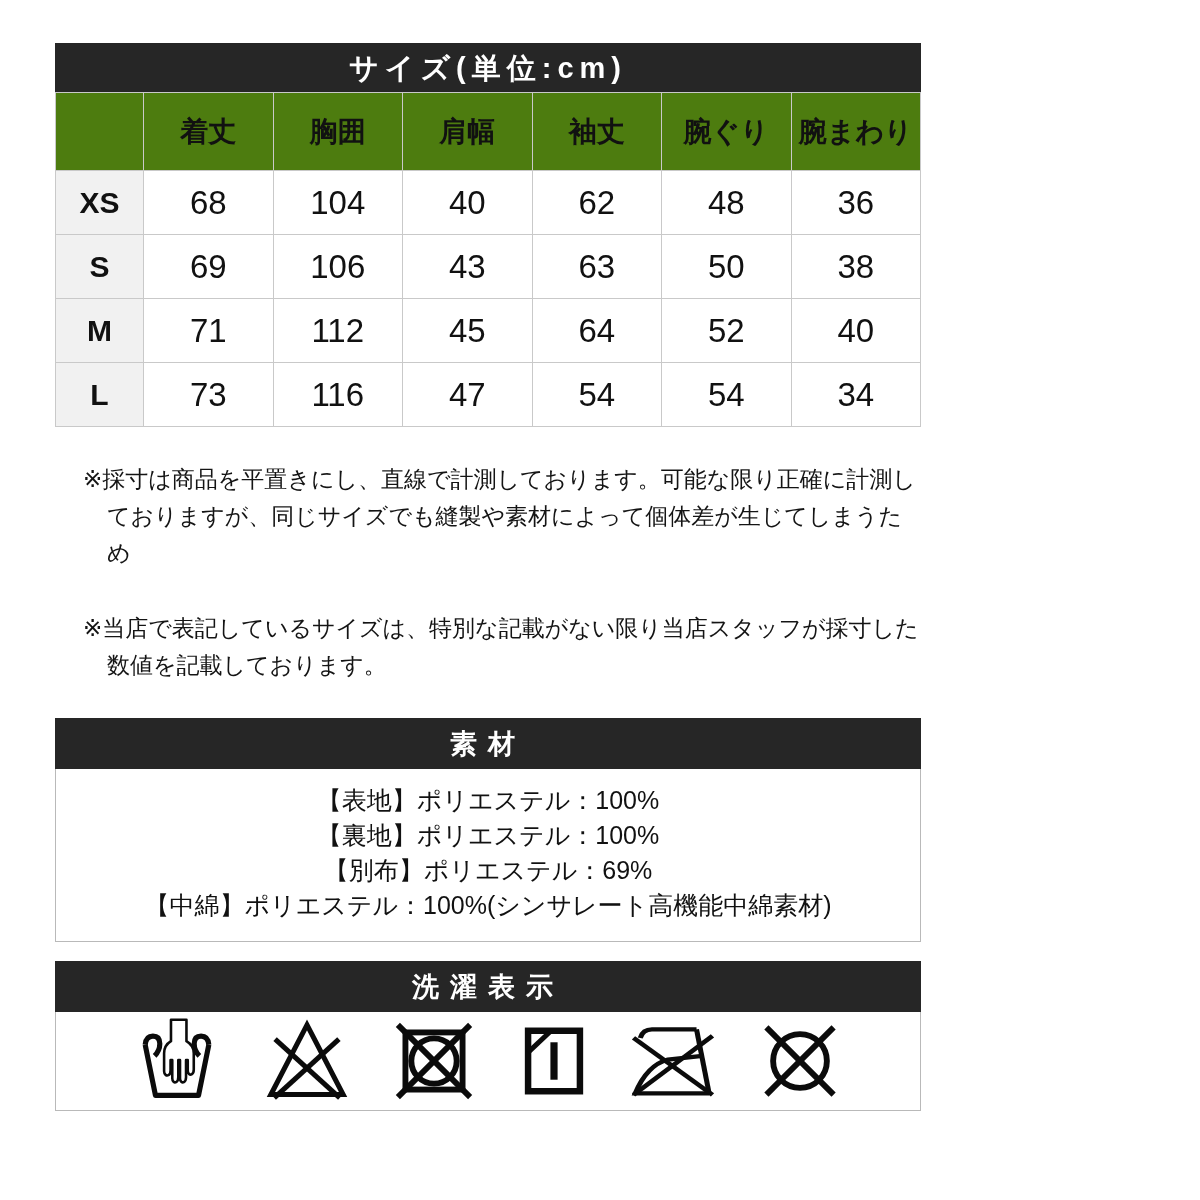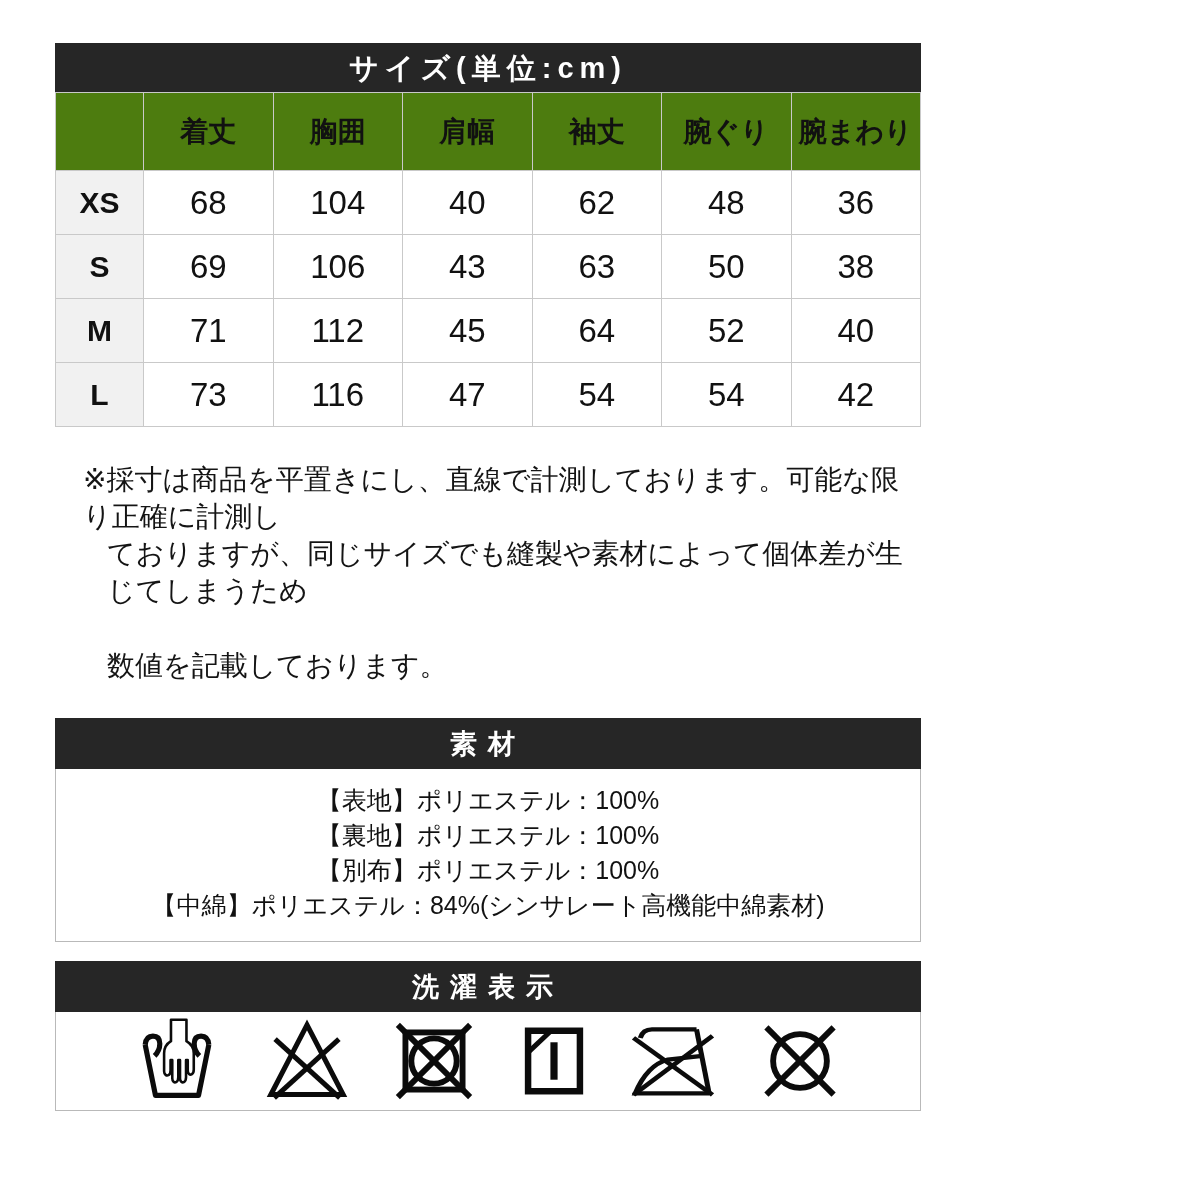--- a/index.html
+++ b/index.html
@@ -16,21 +16,21 @@
   table.size-table { width:100%; border-collapse:collapse; table-layout:fixed; }
   table.size-table col.c-label { width:88px; }
   table.size-table th, table.size-table td {
     border:1px solid #c9c9c9; text-align:center; vertical-align:middle; padding:0;
   }
   table.size-table thead th { height:77px; background:#4d7c0f; font-size:28px; font-weight:700; }
   table.size-table tbody th { height:63px; background:#f1f1f1; font-size:30px; font-weight:700; }
   table.size-table tbody td { height:63px; background:#ffffff; font-size:33px; font-weight:400; }
 
   
-  .notes { margin-top:34px; padding-left:28px; font-size:28px; line-height:37px; color:#141414; }
+  .notes { margin-top:34px; padding-left:28px; font-size:23px; line-height:37px; color:#141414; }
   .note + .note { margin-top:38px; }
   .note-line.cont { padding-left:24px; }
 
   
   .material { margin-top:34px; }
   .material-box { border:1px solid #b9b9b9; border-top:none; padding:14px 1px 18px; }
   .material-line { text-align:center; font-size:25px; line-height:35px; }
 
   
   .laundry { margin-top:19px; }
@@ -100,44 +100,45 @@
           <td>52</td>
           <td>40</td>
         </tr>
         <tr>
           <th>L</th>
           <td>73</td>
           <td>116</td>
           <td>47</td>
           <td>54</td>
           <td>54</td>
-          <td>42</td>
+          <td>34</td>
         </tr>
       </tbody>
     </table>
 
     <div class="notes">
       <div class="note">
         <div class="note-line">※採寸は商品を平置きにし、直線で計測しております。可能な限り正確に計測し</div>
         <div class="note-line cont">ておりますが、同じサイズでも縫製や素材によって個体差が生じてしまうため</div>
       </div>
       <div class="note">
+        <div class="note-line">※当店で表記しているサイズは、特別な記載がない限り当店スタッフが採寸した</div>
         <div class="note-line cont">数値を記載しております。</div>
       </div>
     </div>
 
     <div class="material">
       <div class="bar bar-sub">
         <span>素材</span>
       </div>
       <div class="material-box">
         <div class="material-line">【表地】ポリエステル：100%</div>
         <div class="material-line">【裏地】ポリエステル：100%</div>
-        <div class="material-line">【別布】ポリエステル：100%</div>
-        <div class="material-line">【中綿】ポリエステル：84%(シンサレート高機能中綿素材)</div>
+        <div class="material-line">【別布】ポリエステル：69%</div>
+        <div class="material-line">【中綿】ポリエステル：100%(シンサレート高機能中綿素材)</div>
       </div>
     </div>
 
     <div class="laundry">
       <div class="bar bar-sub">
         <span>洗濯表示</span>
       </div>
       <div class="laundry-box">
 
         <svg class="care-icon" width="88" height="86" viewBox="0 0 100 100">

